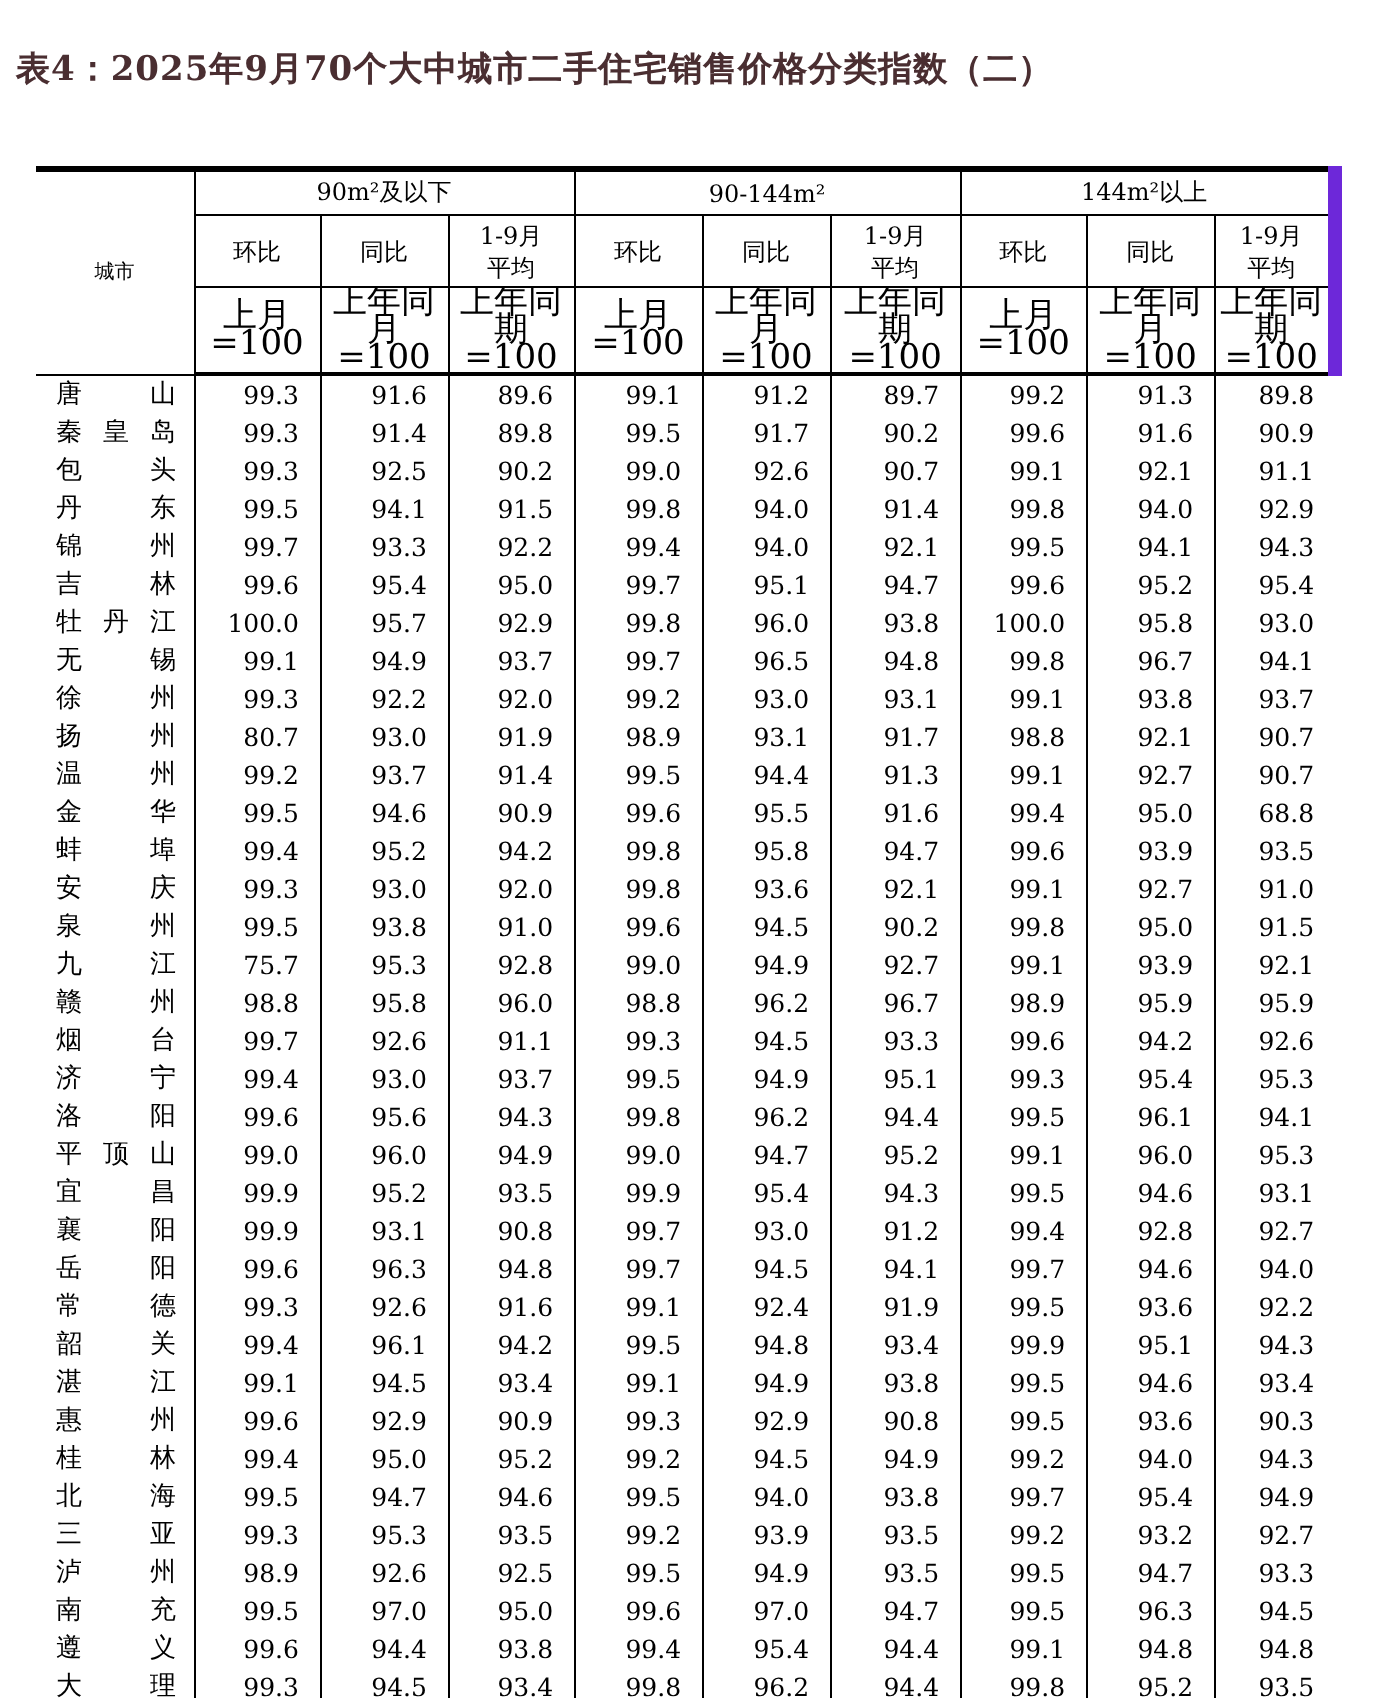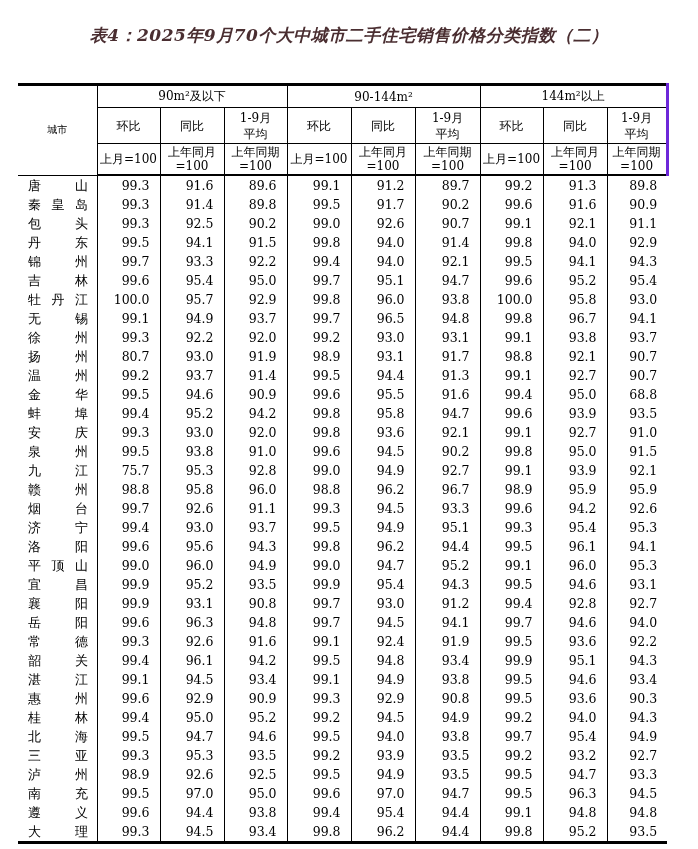--- a/index.html
+++ b/index.html
@@ -7,28 +7,26 @@
     padding: 0;
     background: #ffffff;
     width: 698px;
     height: 849px;
     font-family: "DejaVu Serif", "Liberation Serif", serif;
     color: #000;
     overflow: hidden;
   }
   .title {
     margin: 24px 8px 12px 8px;
-    text-align: center;
     font-size: 17px;
     font-weight: bold;
     color: #4a2e31;
     letter-spacing: 0.5px;
     line-height: 22px;
     white-space: nowrap;
-    font-style: italic;
   }
   table.idx {
     border-collapse: collapse;
     table-layout: fixed;
     margin: 37px 0 0 18px;
     width: 649px;
     border-top: 3px solid #000;
     border-bottom: 3px solid #000;
   }
   th, td {
@@ -39,42 +37,42 @@
   }
   thead th {
     border-left: 1px solid #000;
     font-size: 12px;
     text-align: center;
   }
   thead th.first {
     border-left: none;
   }
   thead th.hdr-right {
-    border-right: 3px solid #6d28d9;
+    border-right: 7px solid #6d28d9;
   }
   th.city-h {
     border-bottom: 2px solid #000;
     font-size: 10px;
   }
   tr.grp-row th {
     height: 21px;
     border-bottom: 1px solid #000;
   }
   tr.met-row th {
     height: 35px;
     border-bottom: 1px solid #000;
     white-space: pre-line;
     line-height: 16px;
   }
   tr.base-row th {
     height: 30px;
     border-bottom: 2px solid #000;
     white-space: pre-line;
     line-height: 14px;
-    font-size: 12px;
+    font-size: 17px;
   }
   tbody td {
     border-left: 1px solid #000;
     height: 19px;
     font-size: 12.5px;
     text-align: right;
     padding-right: 10px;
     line-height: 19px;
   }
   tbody td.city {

